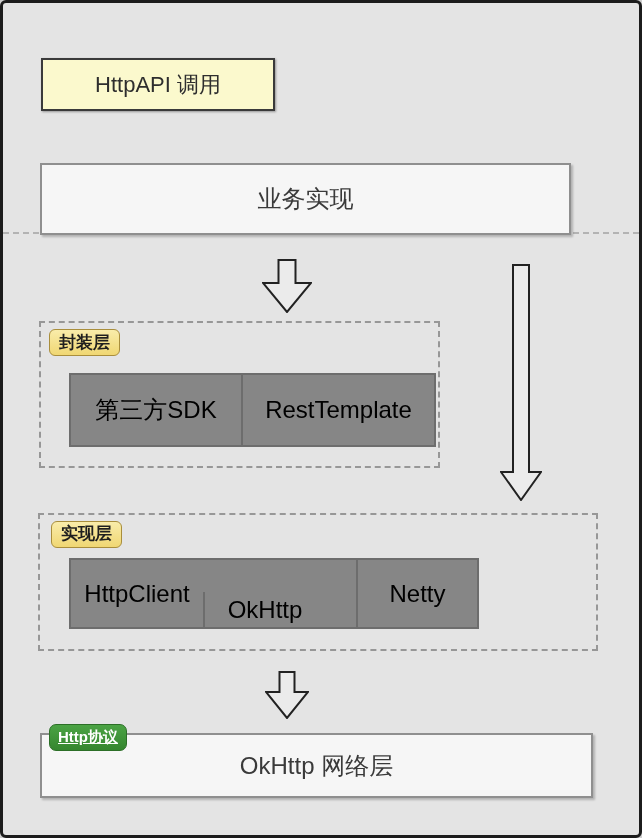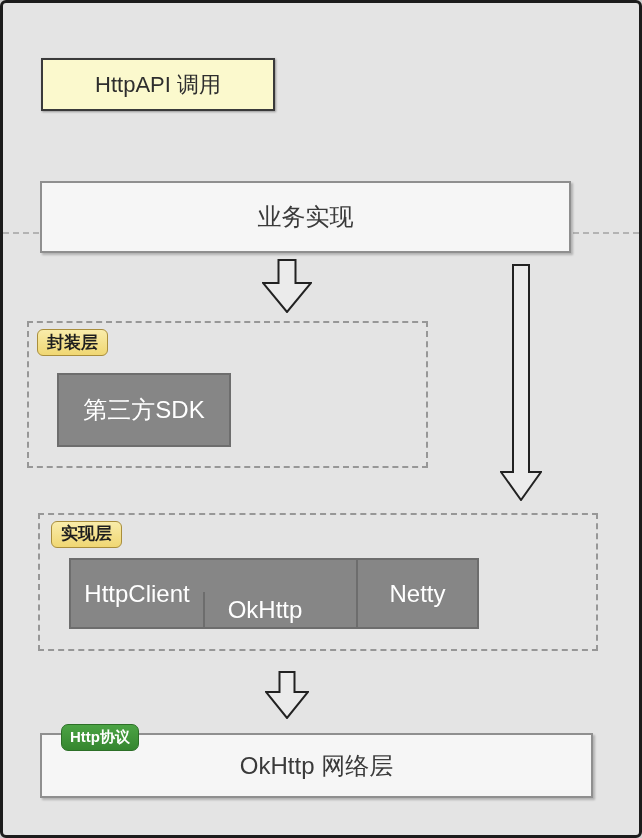--- a/index.html
+++ b/index.html
@@ -32,29 +32,29 @@
     border:2px solid #3a3a3a;
     box-shadow:1px 1px 2px rgba(0,0,0,.35);
     font-size:22px;color:#2e2e2e;
   }
   .light-box{
     background:#f6f6f6;
     border:2px solid #8f8f8f;
     box-shadow:1.5px 1.5px 2px rgba(0,0,0,.22);
     font-size:24px;color:#3a3a3a;
   }
-  .biz-box{left:37px;top:178px;width:531px;height:72px;align-items:center;}
+  .biz-box{left:37px;top:160px;width:531px;height:72px;align-items:center;}
   .socket-box{left:37px;top:730px;width:553px;height:65px;z-index:2;}
   
   .group{
     box-sizing:border-box;
     border:2px dashed #979797;
     z-index:1;
   }
-  .encap-group{left:24px;top:318px;width:401px;height:147px;}
+  .encap-group{left:36px;top:318px;width:401px;height:147px;}
   .impl-group{left:35px;top:510px;width:560px;height:138px;}
   
   .badge{
     display:inline-block;
     border-radius:6px;
     line-height:1.25;
     white-space:nowrap;
     z-index:3;
   }
   .yellow-badge{
@@ -73,21 +73,21 @@
   
   .cell-row{
     display:flex;
     box-sizing:border-box;
     border:2px solid #6d6d6d;
     background:#868686;
   }
   .cell{
     box-sizing:border-box;
     display:flex;align-items:center;justify-content:center;
-    color:#ffffff;font-size:24px;
+    color:#000000;font-size:24px;
     background:#868686;
   }
   .cell + .cell{border-left:2px solid #6d6d6d;}
   .encap-row{left:28px;top:50px;height:74px;}
   .impl-row{left:29px;top:43px;height:71px;}
   .w-sdk{width:170px;}
   .w-rest{width:193px;}
   .w-url{width:138px;}
   .w-httpclient{width:132px;text-align:right;}
   .w-okhttp{width:122px;margin-top:32px;}
@@ -114,34 +114,35 @@
   </svg>
 
   <svg class="abs arrow" style="left:497px;top:261px;" width="42" height="237" viewBox="0 0 42 237">
     <polygon points="13,1 29,1 29,208 41,208 21,236 1,208 13,208" fill="#ebebeb" stroke="#222222" stroke-width="2" stroke-linejoin="miter"></polygon>
   </svg>
 
   <div class="abs group encap-group">
     <div class="abs badge yellow-badge" style="left:8px;top:6px;">封装层</div>
     <div class="abs cell-row encap-row">
       <div class="cell w-sdk">第三方SDK</div>
+      <div class="cell w-rest">RestTemplate</div>
     </div>
   </div>
 
   <div class="abs group impl-group">
     <div class="abs badge yellow-badge" style="left:11px;top:6px;font-family:Liberation Mono, monospace;">实现层</div>
     <div class="abs cell-row impl-row">
       <div class="cell w-httpclient">HttpClient</div>
       <div class="cell w-okhttp">OkHttp</div>
       <div class="cell w-netty">Netty</div>
     </div>
   </div>
 
   <svg class="abs arrow" style="left:262px;top:668px;" width="44" height="48" viewBox="0 0 44 48">
     <polygon points="14.5,1 29.5,1 29.5,21 43,21 22,47 1,21 14.5,21" fill="#ebebeb" stroke="#222222" stroke-width="2" stroke-linejoin="miter"></polygon>
   </svg>
 
   <div class="abs node-box light-box socket-box">
-    <div class="abs badge green-badge" style="left:19px;top:-11px;">Http协议</div>
+    <div class="abs badge green-badge" style="left:7px;top:-11px;text-decoration:underline;">Http协议</div>
     <span>OkHttp 网络层</span>
   </div>
 
 </div>
 
 </body></html>

